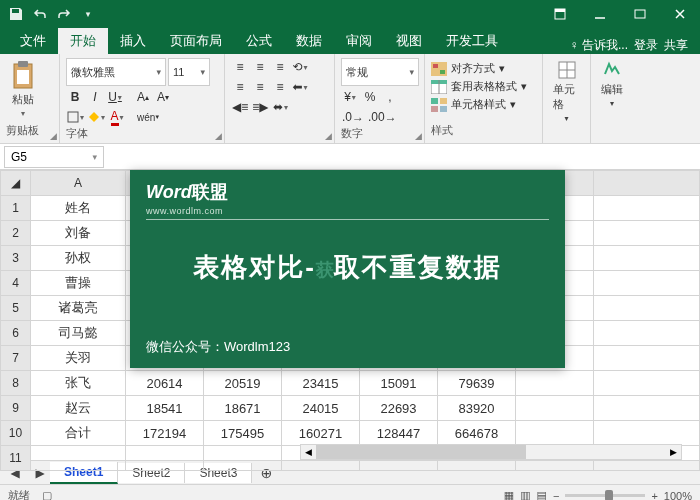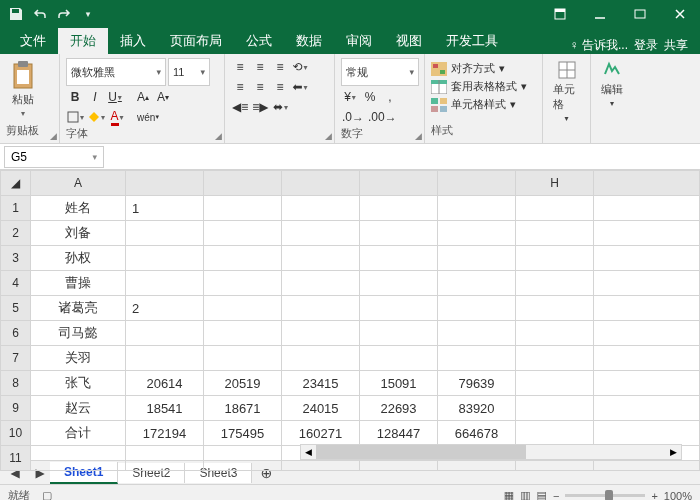--- a/index.html
+++ b/index.html
@@ -407,20 +407,27 @@
           <td></td>
           <td></td>
           <td></td>
           <td></td>
           <td></td>
           <td></td>
         </tr>
   </tbody>
     </table>
 
+  <div class="overlay">
+    <div class="logo"><span>Word</span><span class="lm">联盟</span></div>
+    <div class="sub">www.wordlm.com</div>
+    <div class="hr"></div>
+    <div class="main"><span>表格对比-</span><span class="wm">获</span><span>取不重复数据</span></div>
+    <div class="foot">微信公众号：Wordlm123</div>
+  </div>
 
   <div class="hscroll">
     <span style="padding:0 4px;font-size:9px">◀</span>
     <div class="track">
         <div class="thumb"></div>
       </div>
     <span style="padding:0 4px;font-size:9px">▶</span>
   </div>
 </div>
 

